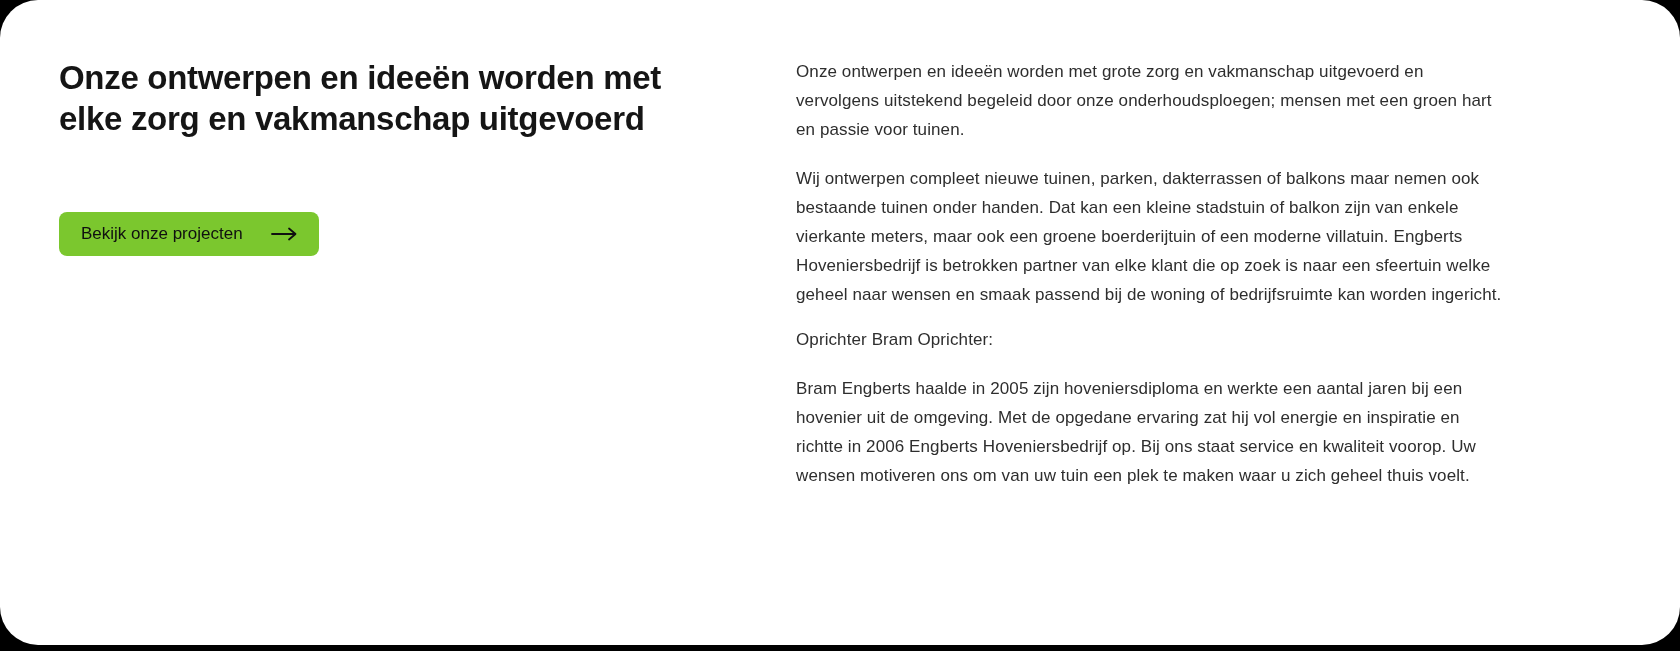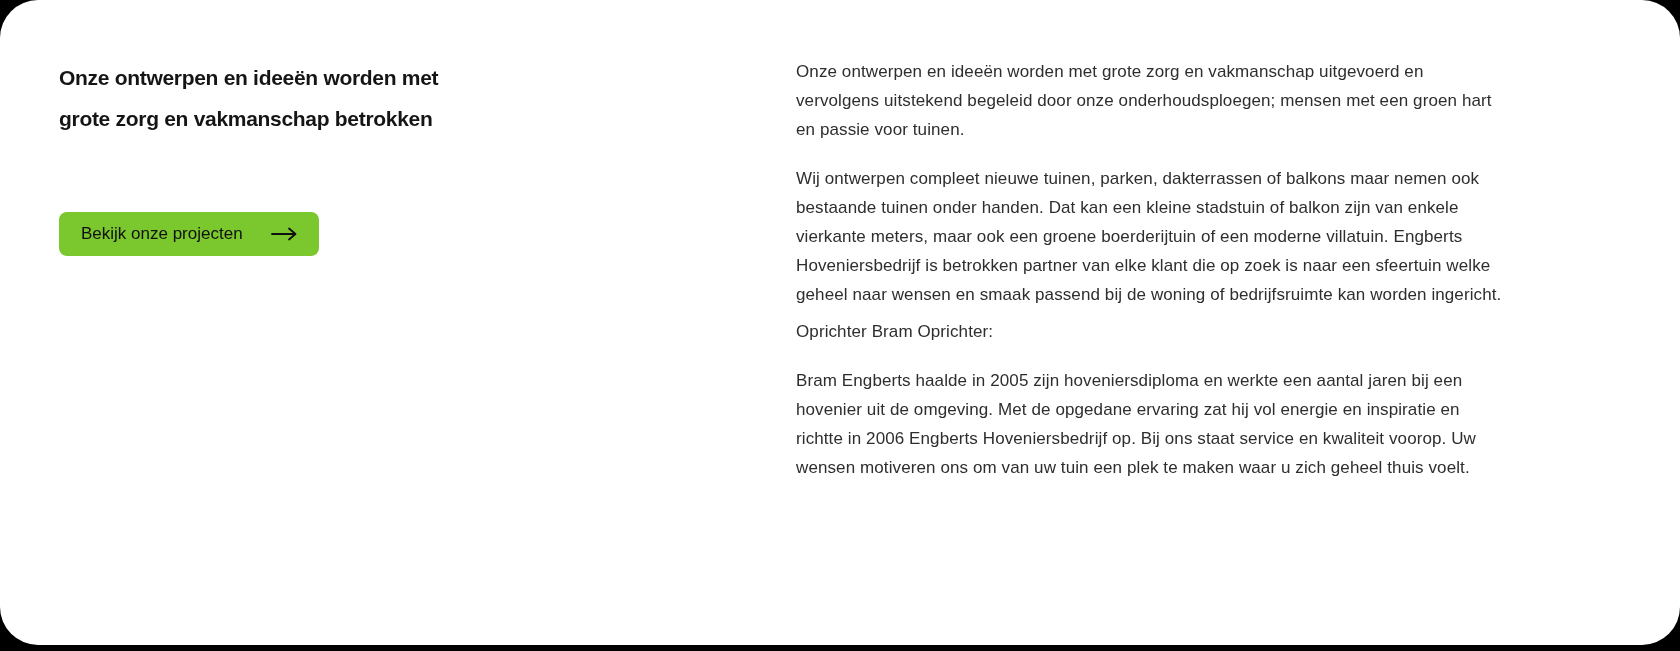--- a/index.html
+++ b/index.html
@@ -26,21 +26,21 @@
   .intro-col {
     flex: 1 1 auto;
     padding-right: 60px;
   }
   .article-col {
     flex: 0 0 712px;
     width: 712px;
   }
   h1.heading {
     margin: 0;
-    font-size: 21px;
+    font-size: 33px;
     line-height: 41px;
     font-weight: 700;
     letter-spacing: -0.3px;
     color: #151515;
   }
   h1.heading span { display: block; white-space: nowrap; }
   .cta-btn {
     margin-top: 73px;
     display: inline-flex;
     align-items: center;
@@ -59,31 +59,31 @@
     display: inline-flex;
     align-items: center;
   }
   .article-col p {
     margin: 0 0 20px 0;
     font-size: 17px;
     line-height: 29px;
     letter-spacing: 0.1px;
     color: #2e2e2e;
   }
-  .article-col p.tight { margin-bottom: 8px; }
+  .article-col p.tight { margin-bottom: 16px; }
 </style>
 </head>
 <body>
 
 <div class="card">
 
   <div class="intro-col">
     <h1 class="heading">
       <span>Onze ontwerpen en ideeën worden met</span>
-      <span>grote zorg en vakmanschap betrokken</span>
+      <span>elke zorg en vakmanschap uitgevoerd</span>
     </h1>
     <button class="cta-btn">
       <span>Bekijk onze projecten</span>
       <span class="arrow-icon">
         <svg width="26" height="14" viewBox="0 0 26 14" fill="none" xmlns="http://www.w3.org/2000/svg">
           <path d="M1 7 H24 M18 1.5 L24.5 7 L18 12.5" stroke="#101010" stroke-width="1.8" stroke-linecap="round" stroke-linejoin="round" fill="none"></path>
         </svg>
       </span>
     </button>
   </div>

